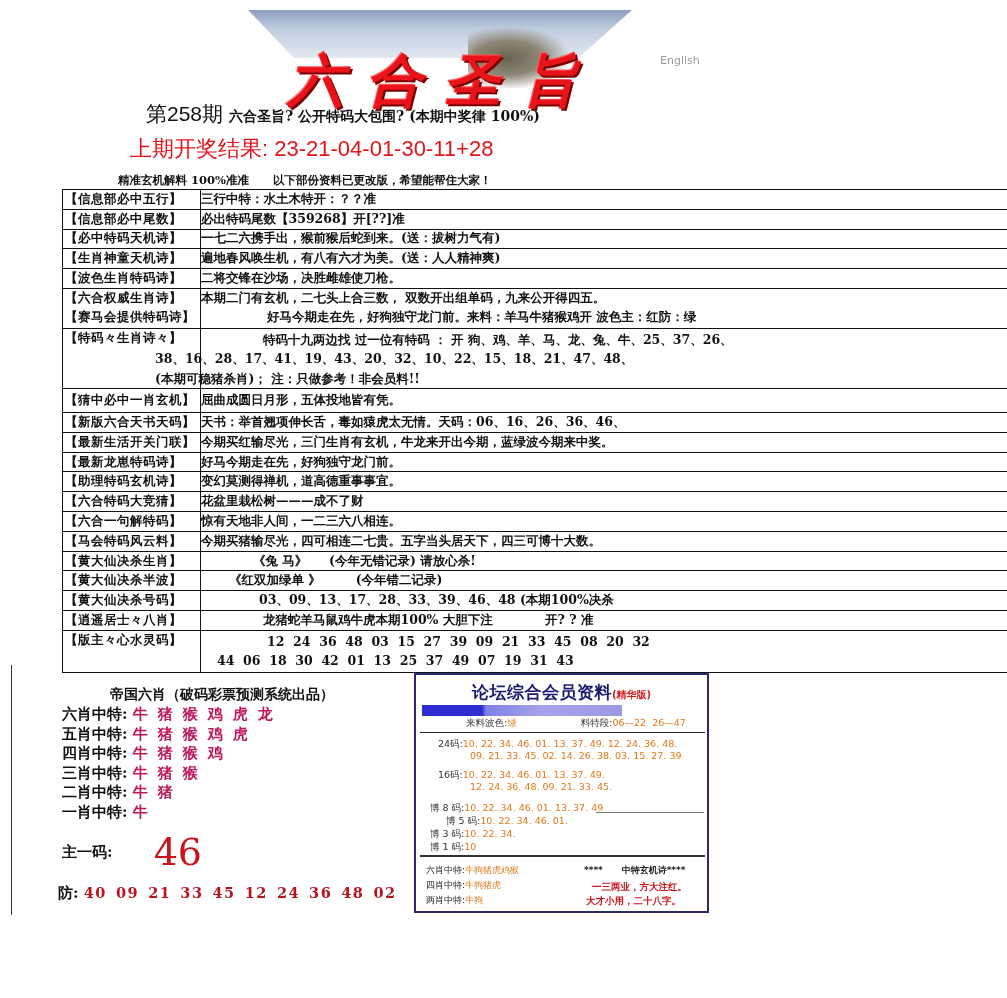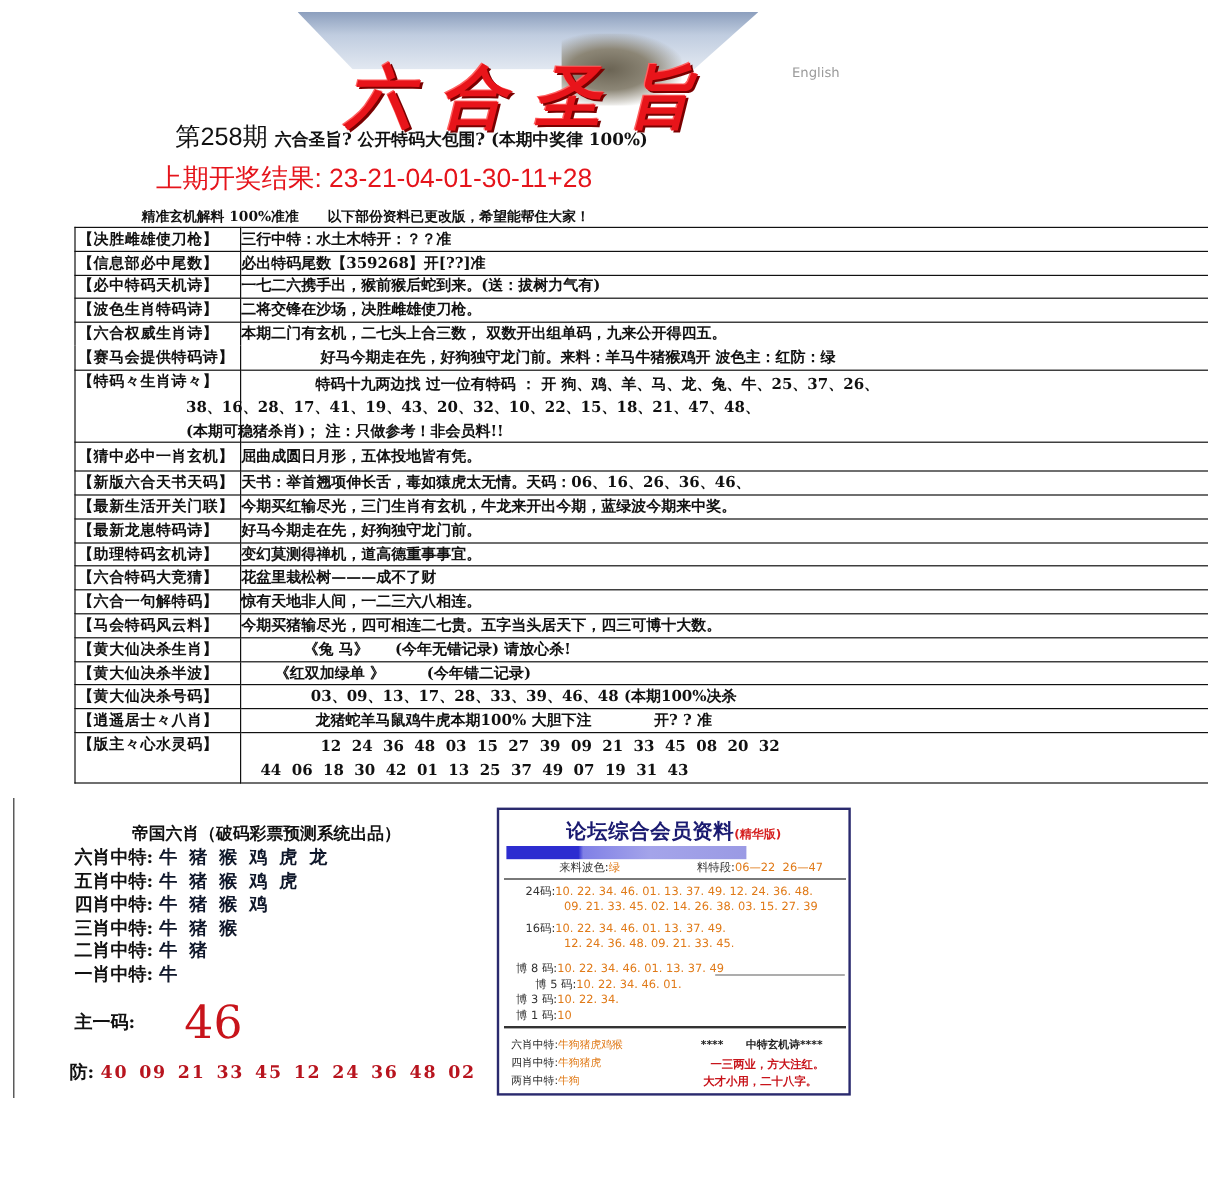--- a/index.html
+++ b/index.html
@@ -48,21 +48,21 @@
   }
   #main-table td.value { border-top: 1px solid #111; border-bottom: 1px solid #111; }
   #main-table tr.multi td.value { white-space: normal; line-height: 19.5px; padding-top: 1px; }
   #main-table .cont { margin-left: -50px; display: block; }
 
   
   #left-rule { left: 11px; top: 665px; width: 1px; height: 250px; background: #333; }
   #xiao-panel { left: 62px; top: 686px; }
   #xiao-title { font-size: 14px; font-weight: bold; margin-left: 48px; margin-bottom: 1px; white-space: nowrap; }
   .xiao-row { font-size: 15px; font-weight: bold; line-height: 19.5px; white-space: nowrap; }
-  .xiao-row .red { color: #0f172a; letter-spacing: 1px; }
+  .xiao-row .red { color: #be185d; letter-spacing: 1px; }
   .xiao-row .red span { margin-right: 9px; }
   #main-code { left: 62px; top: 830px; white-space: nowrap; }
   #main-code .lab { font-size: 15px; font-weight: bold; vertical-align: middle; }
   #main-code .num { font-family: "DejaVu Serif", serif; font-size: 38px; color: #c8141b; margin-left: 36px; vertical-align: middle; }
   #fang { left: 58px; top: 884px; white-space: nowrap; font-size: 15px; font-weight: bold; }
   #fang .nums { color: #b8141e; letter-spacing: 1.5px; font-size: 14.5px; }
   #fang .nums span { margin-right: 9px; }
 
   
   #forum-box {
@@ -100,30 +100,34 @@
 </div>
 <div id="last-result" class="abs">
   <span>上期开奖结果:</span>
   <span>23-21-04-01-30-11+28</span>
 </div>
 <div id="notice" class="abs" style="white-space:pre;">精准玄机解料 100%准准      以下部份资料已更改版，希望能帮住大家！</div>
 
 <table id="main-table" class="abs">
   <tbody>
     <tr>
-      <td class="label">【决胜雌雄使刀枪】</td>
+      <td class="label">【信息部必中五行】</td>
       <td class="value">三行中特：水土木特开：？？准</td>
     </tr>
     <tr>
       <td class="label">【信息部必中尾数】</td>
       <td class="value">必出特码尾数【359268】开[??]准</td>
     </tr>
     <tr>
       <td class="label">【必中特码天机诗】</td>
       <td class="value">一七二六携手出，猴前猴后蛇到来。(送：拔树力气有)</td>
+    </tr>
+    <tr>
+      <td class="label">【生肖神童天机诗】</td>
+      <td class="value">遍地春风唤生机，有八有六才为美。(送：人人精神爽)</td>
     </tr>
     <tr>
       <td class="label">【波色生肖特码诗】</td>
       <td class="value">二将交锋在沙场，决胜雌雄使刀枪。</td>
     </tr>
     <tr>
       <td class="label" style="border-bottom:none;">【六合权威生肖诗】</td>
       <td class="value" style="border-bottom:none;">本期二门有玄机，二七头上合三数，  双数开出组单码，九来公开得四五。</td>
     </tr>
     <tr>

